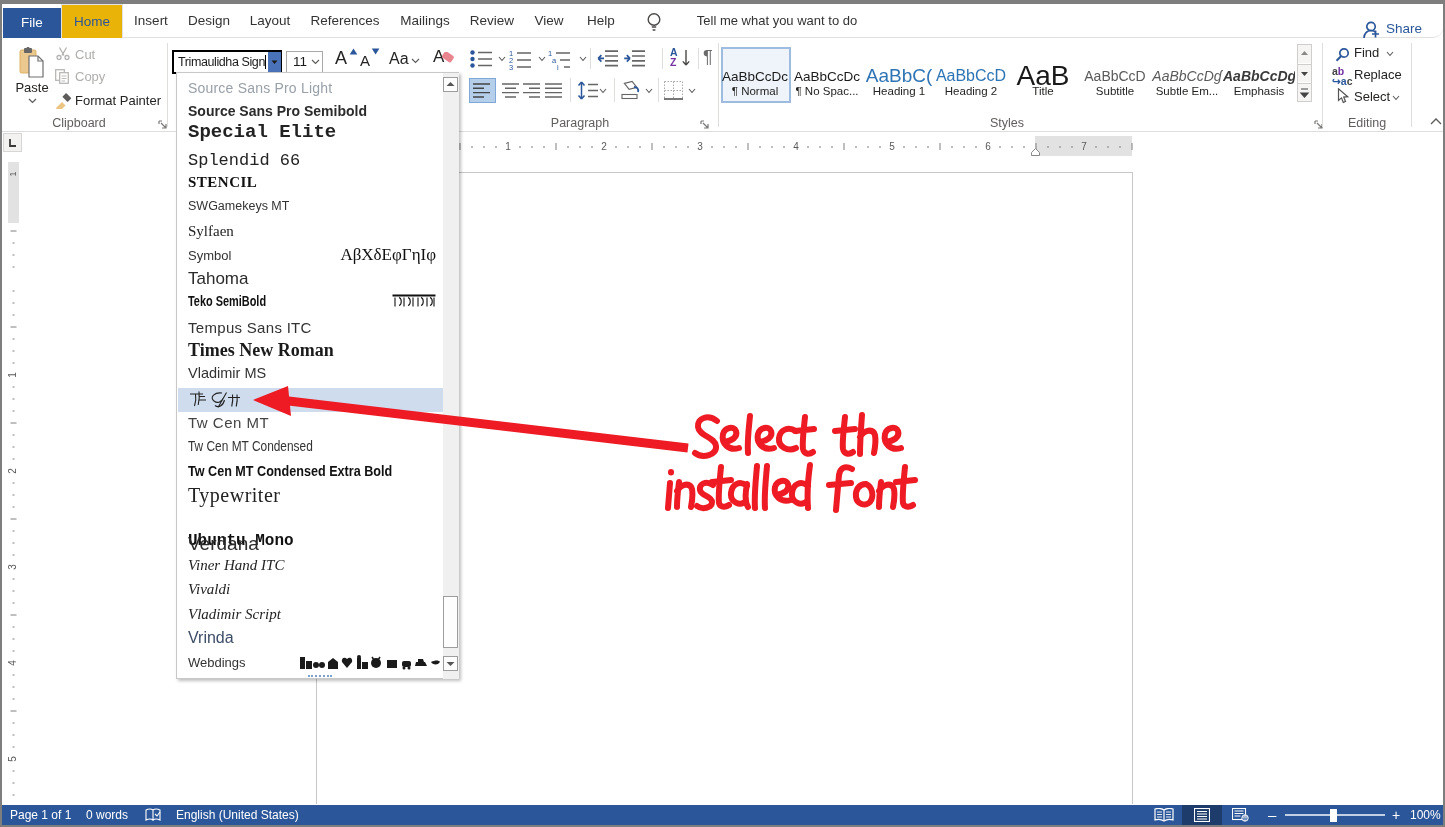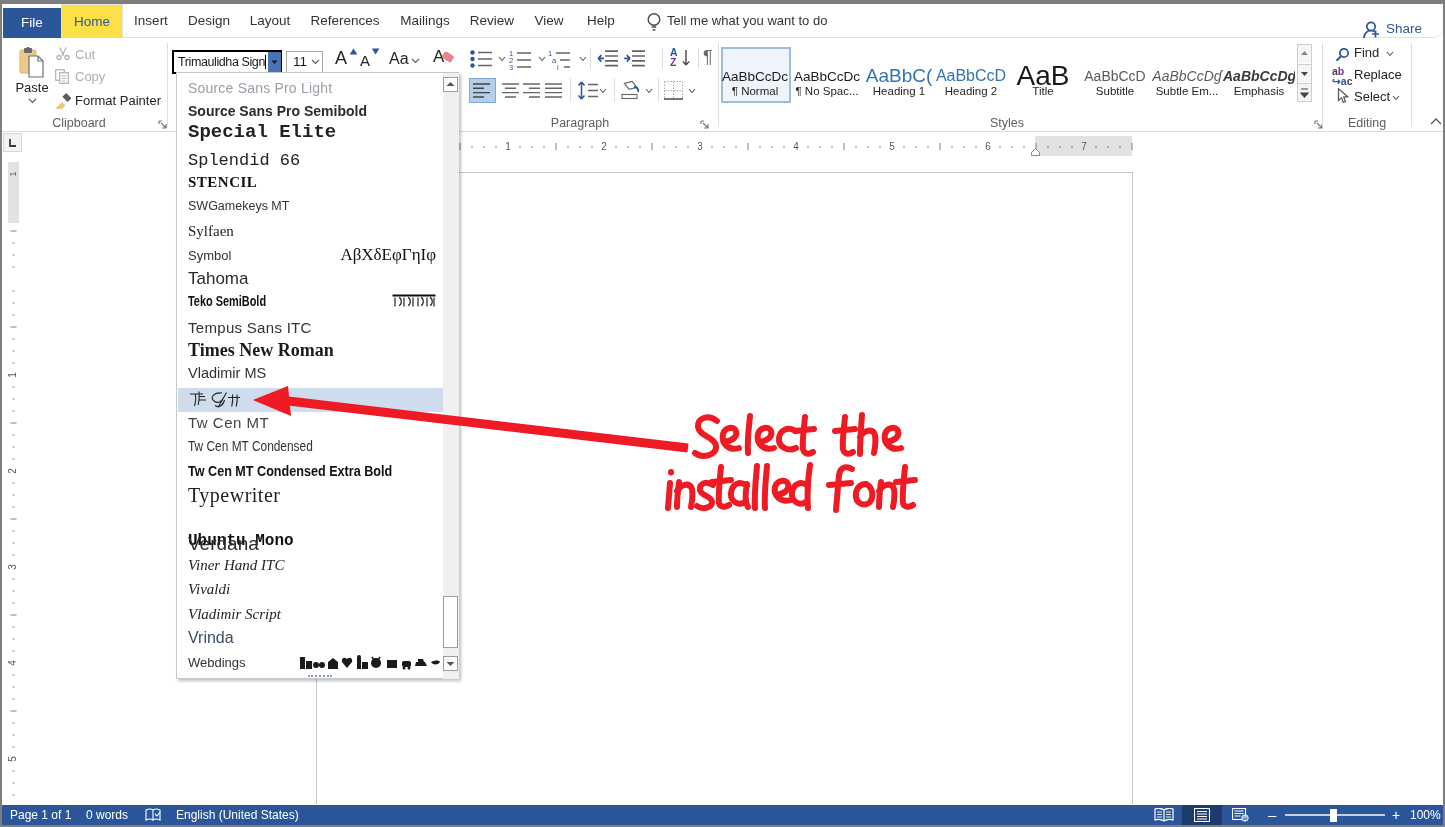--- a/index.html
+++ b/index.html
@@ -3,21 +3,21 @@
 <meta charset="utf-8">
 <style>
 * { margin:0; padding:0; box-sizing:border-box; }
 html,body { width:1445px; height:827px; overflow:hidden; font-family:"Liberation Sans",sans-serif; }
 #win { position:absolute; left:0; top:0; width:1445px; height:827px; background:#7e7e7e; }
 #app { position:absolute; left:2px; top:4px; width:1441px; height:820px; background:#ffffff; }
 
 #tabrow { position:absolute; left:0; top:0; width:100%; height:34px; background:#fff; border-bottom:1px solid #e3e1df;border-radius:10px; }
 .tab { position:absolute; top:0; height:34px; line-height:34px; font-size:13.5px; color:#333; text-align:center; }
 #filetab { left:1px; top:4px; width:58px; height:30px; background:#2b579a; color:#fff; line-height:30px; }
-#hometab { background:#fde047; color:#2b579a; border:1px solid #e3e1df; border-bottom:none; height:35px;text-align:center; }
+#hometab { background:#eab308; color:#2b579a; border:1px solid #e3e1df; border-bottom:none; height:35px;text-align:center; }
 #ribbon { position:absolute; left:0; top:34px; width:100%; height:94px; background:#fff; border-bottom:1px solid #dfdddb; }
 .grpdiv { position:absolute; top:5px; height:84px; width:1px; background:#e0dedc; }
 .grplabel { position:absolute; top:78px; font-size:12.5px; color:#605e5c; text-align:center; }
 .launcher { position:absolute; width:12px; height:12px; }
 .stcell { position:absolute; top:10px; width:72px; height:54px; text-align:center; }
 .stsample { position:absolute; left:0; right:0; top:28px; transform:translateY(-50%); white-space:nowrap; overflow:hidden; }
 .stlabel { position:absolute; left:0; right:0; top:37px; font-size:11.5px; color:#252423; white-space:nowrap; overflow:hidden; }
 #docarea { position:absolute; left:0; top:129px; width:1441px; height:671px; background:#ffffff; }
 #statusbar { position:absolute; left:0; top:801px; width:1441px; height:20px; background:#2b579a; color:#fff; font-size:12px; }
 .sbitem { position:absolute; top:0; line-height:20px; }
@@ -39,21 +39,21 @@
   <div class="tab" style="left:237px; width:62px;">Layout</div>
   <div class="tab" style="left:299px; width:88px;">References</div>
   <div class="tab" style="left:387px; width:72px;">Mailings</div>
   <div class="tab" style="left:459px; width:62px;">Review</div>
   <div class="tab" style="left:521px; width:52px;">View</div>
   <div class="tab" style="left:573px; width:52px;">Help</div>
   <svg style="position:absolute; left:642px; top:7px;" width="20" height="22" viewBox="0 0 20 22">
     <circle cx="10" cy="8.5" r="5.8" fill="none" stroke="#4a4948" stroke-width="1.4"></circle>
     <path d="M7.8 16 h4.4 M8.6 19 h2.8" stroke="#4a4948" stroke-width="1.4" fill="none"></path>
   </svg>
-  <div class="tab" style="left:665px; width:220px; text-align:left; font-size:13px;">Tell me what you want to do</div>
+  <div class="tab" style="left:665px; width:220px; text-align:center; font-size:13px;">Tell me what you want to do</div>
   <div class="tab" style="left:1360px; width:70px; color:#2b579a; text-align:left;margin-top:8px;">
     <svg style="position:absolute; left:0px; top:8px;" width="19" height="19" viewBox="0 0 19 19">
       <circle cx="9" cy="6.5" r="4.2" fill="none" stroke="#2b579a" stroke-width="1.7"></circle>
       <path d="M2 18 c0-4.5 3-7.5 7-7.5 c2.5 0 4 1 5 2" fill="none" stroke="#2b579a" stroke-width="1.7"></path>
       <path d="M13.5 10.5 v7 M10 14 h7" stroke="#2b579a" stroke-width="1.7"></path>
     </svg>
     <span style="margin-left:24px;">Share</span>
   </div>
 </div>
 

